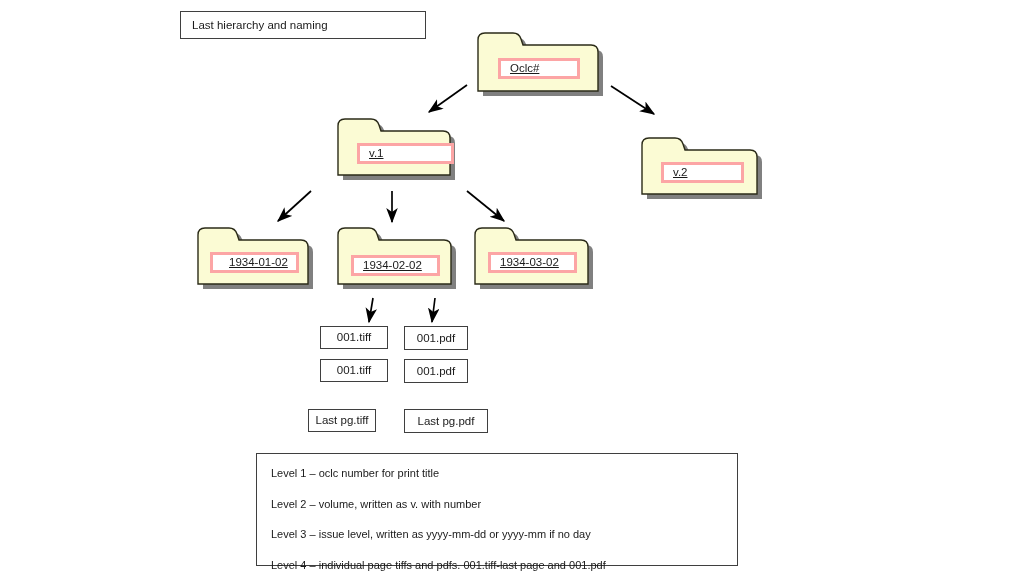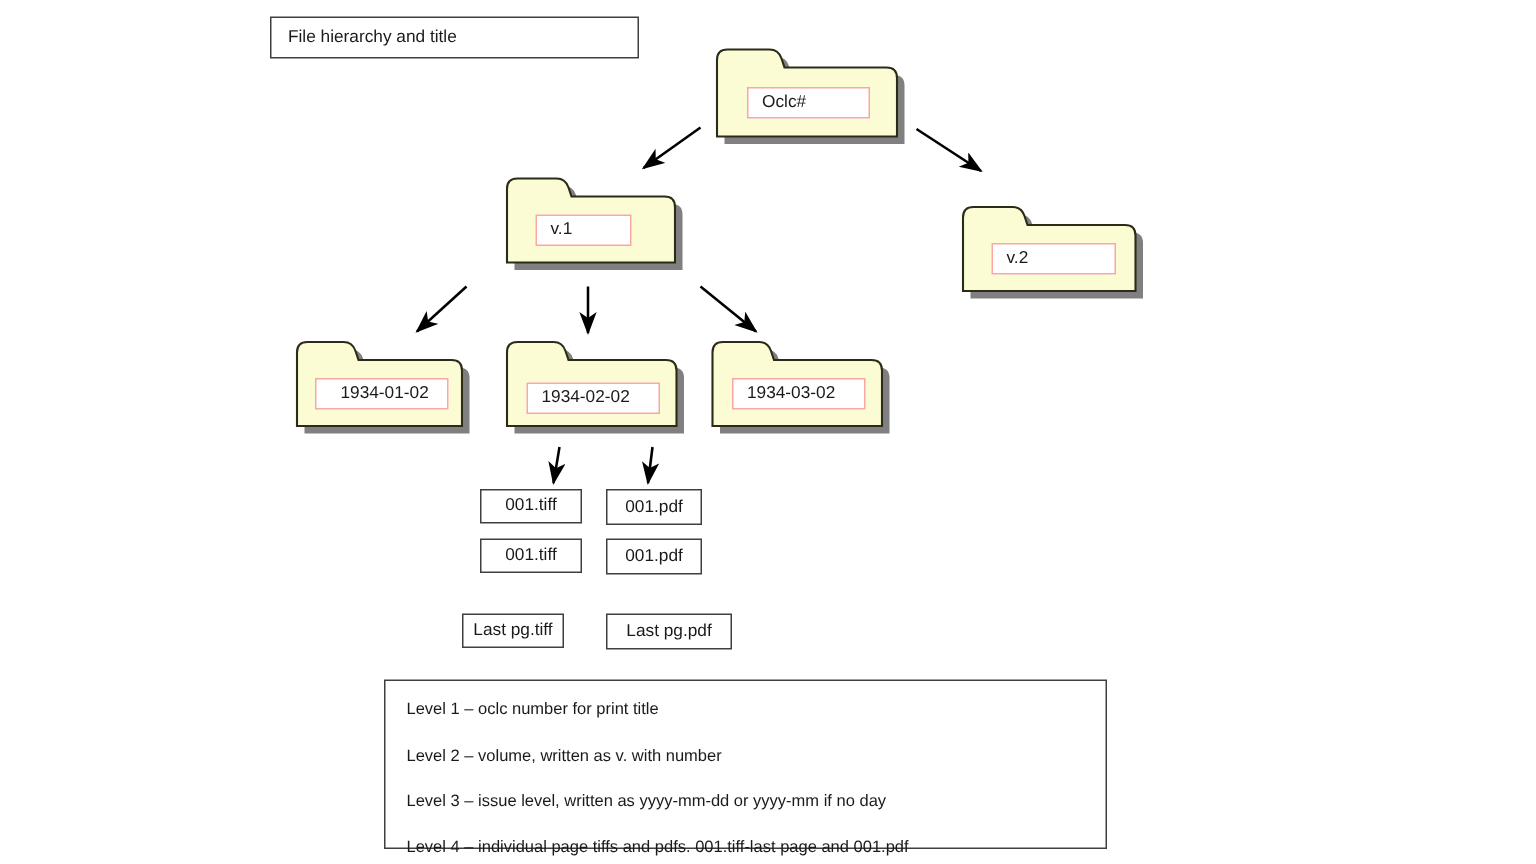--- a/index.html
+++ b/index.html
@@ -62,66 +62,67 @@
   .folder svg {
     position: absolute;
     left: 0;
     top: 0;
     overflow: visible;
   }
   .folder-label {
     position: absolute;
     box-sizing: border-box;
     background: #ffffff;
-    border: 1px solid #fca5a5;
+    border: 3px solid #fca5a5;
     display: flex;
     align-items: center;
     padding-left: 9px;
     font-size: 11.5px;
     line-height: 1.1;
     white-space: nowrap;
     z-index: 2;
+    text-decoration: underline;
   }
 
   
   .arrow-layer {
     position: absolute;
     left: 0;
     top: 0;
     width: 1024px;
     height: 576px;
     pointer-events: none;
     z-index: 5;
   }
 </style>
 </head>
 <body>
 
 <div id="canvas">
 
   <div class="textbox pad-left" id="title-box" style="left:180px; top:11px; width:246px; height:28px;">
-    <span>File hierarchy and title</span>
+    <span>Last hierarchy and naming</span>
   </div>
 
   <div class="folder" id="folder-oclc" style="left:472px; top:29px; width:132px; height:68px;">
     <svg width="132" height="68" viewBox="0 0 132 68" aria-hidden="true">
       <path d="M6 11 Q6 4 13 4 L41 4 Q47 4 49 10 L51 16 L119 16 Q126 16 126 23 L126 62 L6 62 Z" fill="#808080" stroke="none" transform="translate(5,5)"></path>
       <path d="M6 11 Q6 4 13 4 L41 4 Q47 4 49 10 L51 16 L119 16 Q126 16 126 23 L126 62 L6 62 Z" fill="#fbfbd4" stroke="#2b2b18" stroke-width="1.4"></path>
     </svg>
     <div class="folder-label" style="left:26px; top:29px; width:82px; height:21px;">
       <span>Oclc#</span>
     </div>
   </div>
 
   <div class="folder" id="folder-v1" style="left:333px; top:115px; width:122px; height:66px;">
     <svg width="122" height="66" viewBox="0 0 122 66" aria-hidden="true">
       <path d="M5 11 Q5 4 12 4 L38 4 Q44 4 46 10 L48 16 L110 16 Q117 16 117 23 L117 60 L5 60 Z" fill="#808080" stroke="none" transform="translate(5,5)"></path>
       <path d="M5 11 Q5 4 12 4 L38 4 Q44 4 46 10 L48 16 L110 16 Q117 16 117 23 L117 60 L5 60 Z" fill="#fbfbd4" stroke="#2b2b18" stroke-width="1.4"></path>
     </svg>
-    <div class="folder-label" style="left:24px; top:28px; width:64px; height:21px;">
+    <div class="folder-label" style="left:24px; top:28px; width:97px; height:21px;">
       <span>v.1</span>
     </div>
   </div>
 
   <div class="folder" id="folder-v2" style="left:637px; top:134px; width:126px; height:66px;">
     <svg width="126" height="66" viewBox="0 0 126 66" aria-hidden="true">
       <path d="M5 11 Q5 4 12 4 L38 4 Q44 4 46 10 L48 16 L113 16 Q120 16 120 23 L120 60 L5 60 Z" fill="#808080" stroke="none" transform="translate(5,5)"></path>
       <path d="M5 11 Q5 4 12 4 L38 4 Q44 4 46 10 L48 16 L113 16 Q120 16 120 23 L120 60 L5 60 Z" fill="#fbfbd4" stroke="#2b2b18" stroke-width="1.4"></path>
     </svg>
     <div class="folder-label" style="left:24px; top:28px; width:83px; height:21px;">

